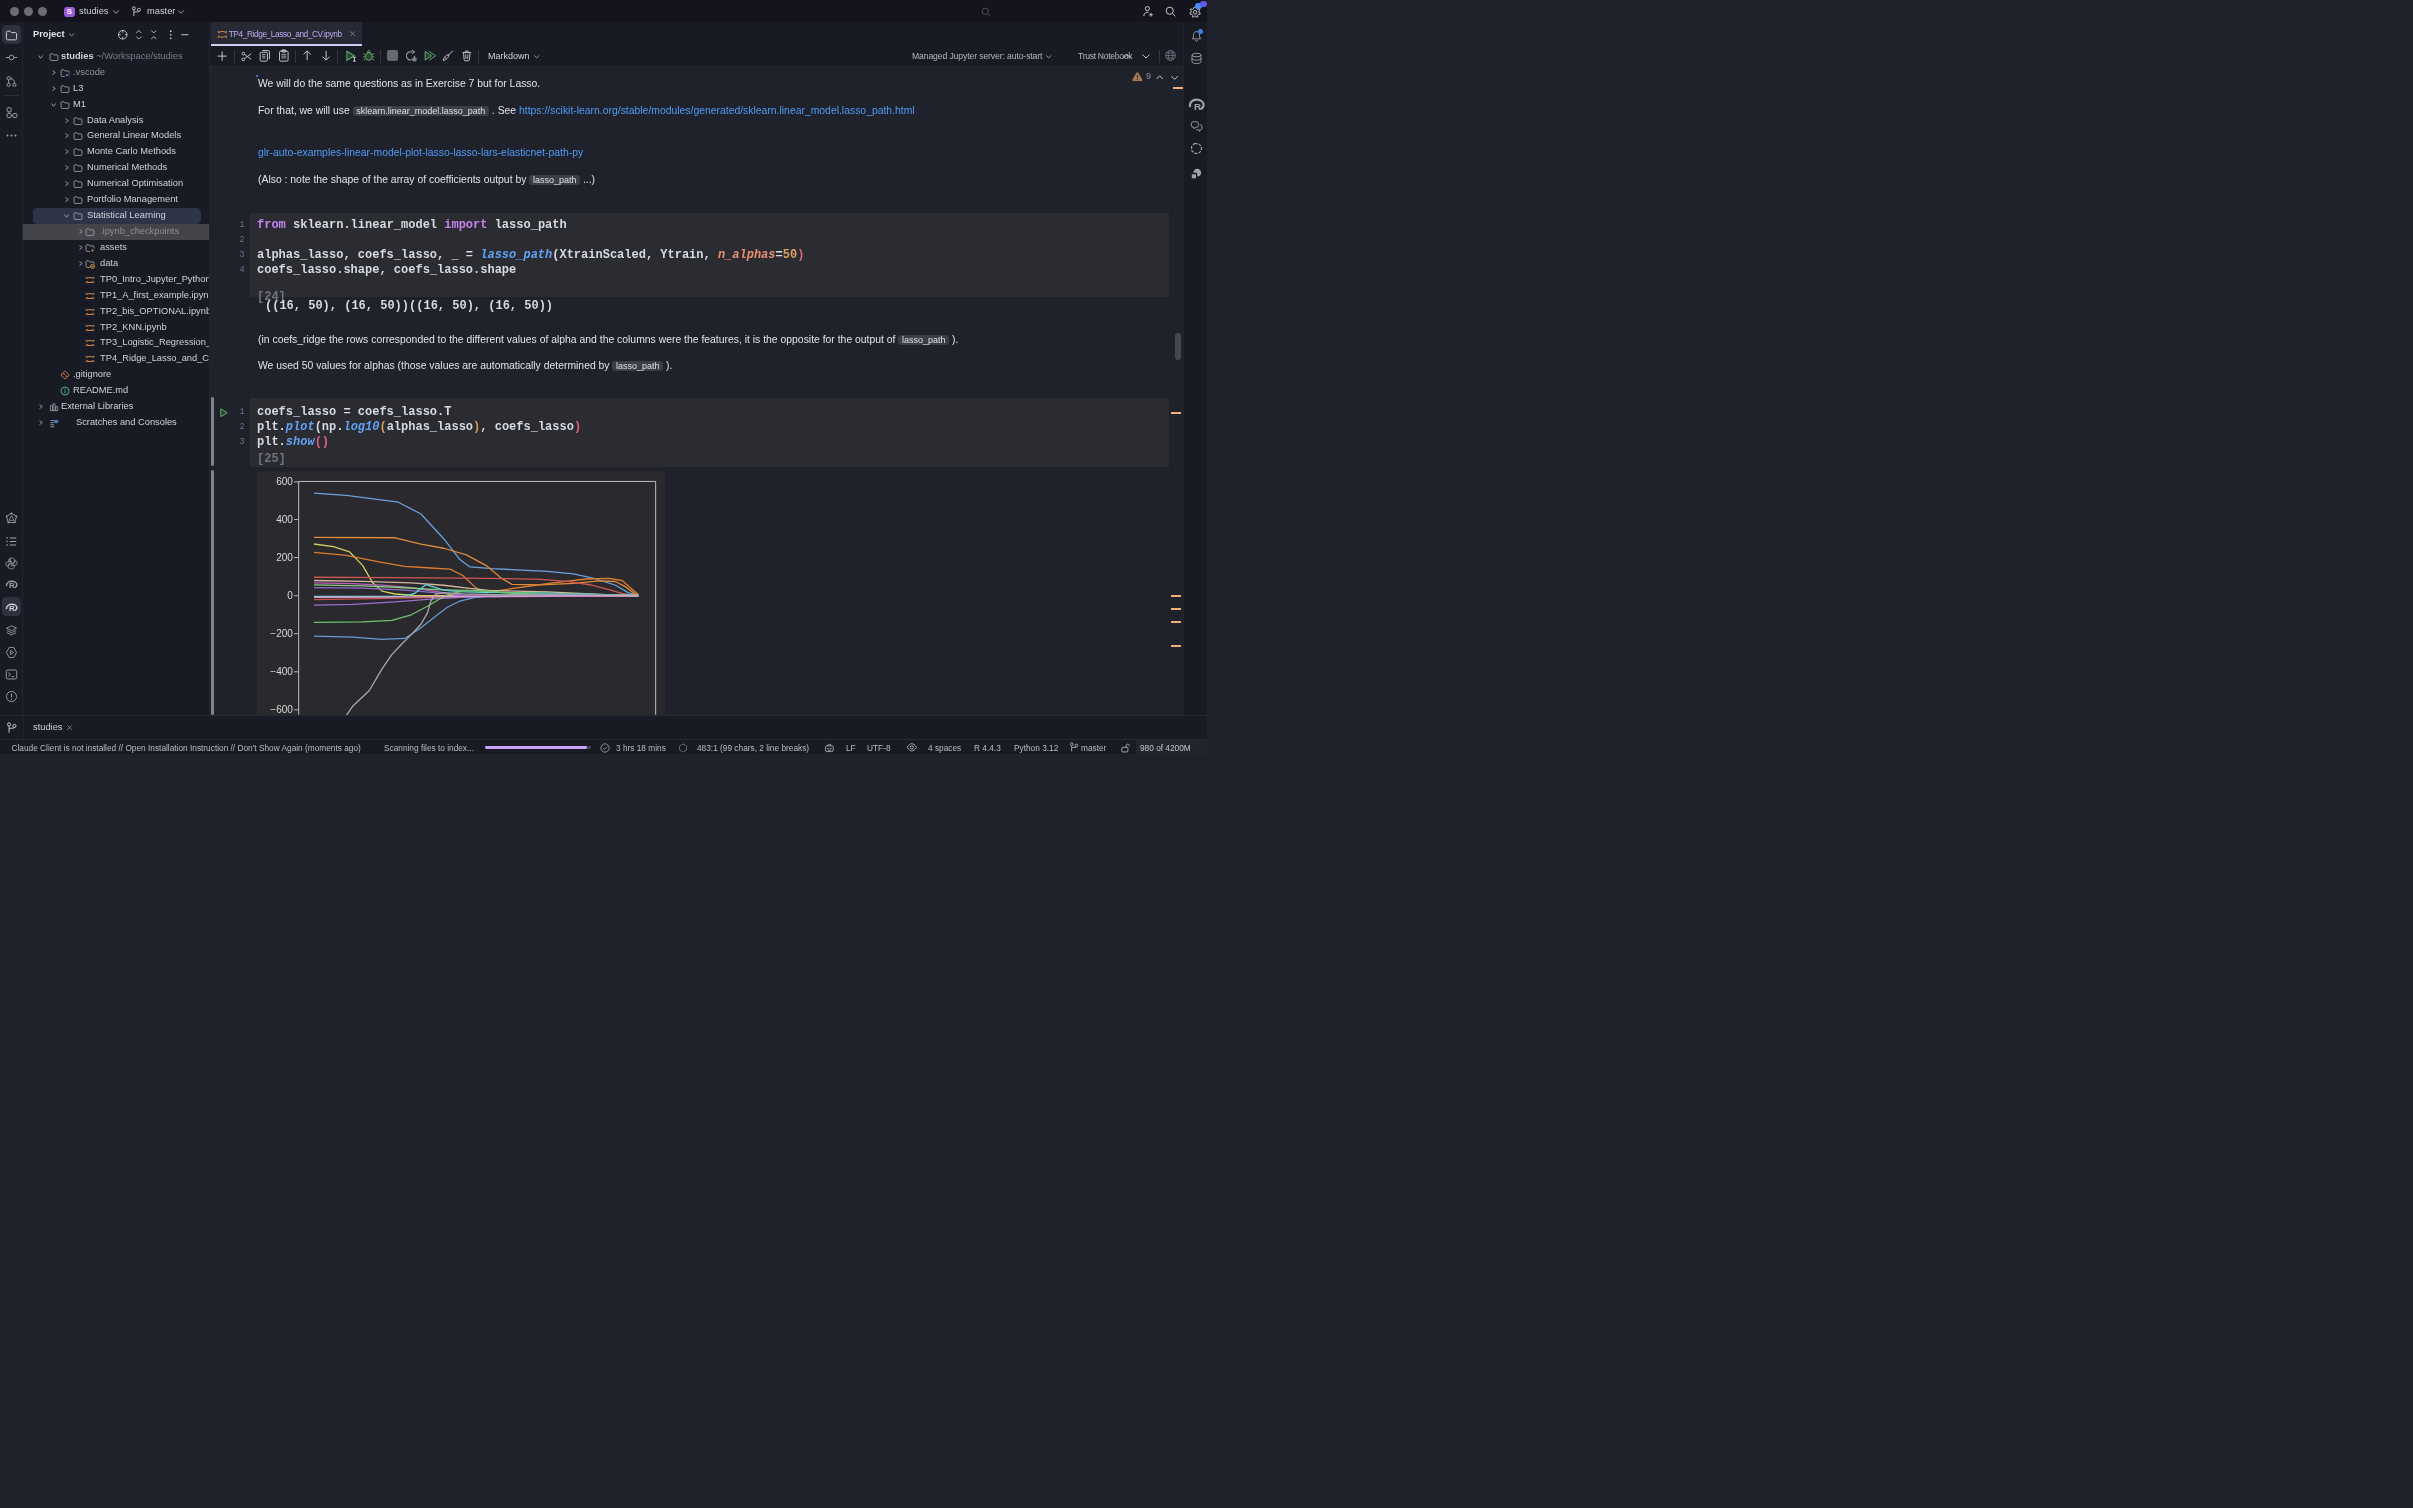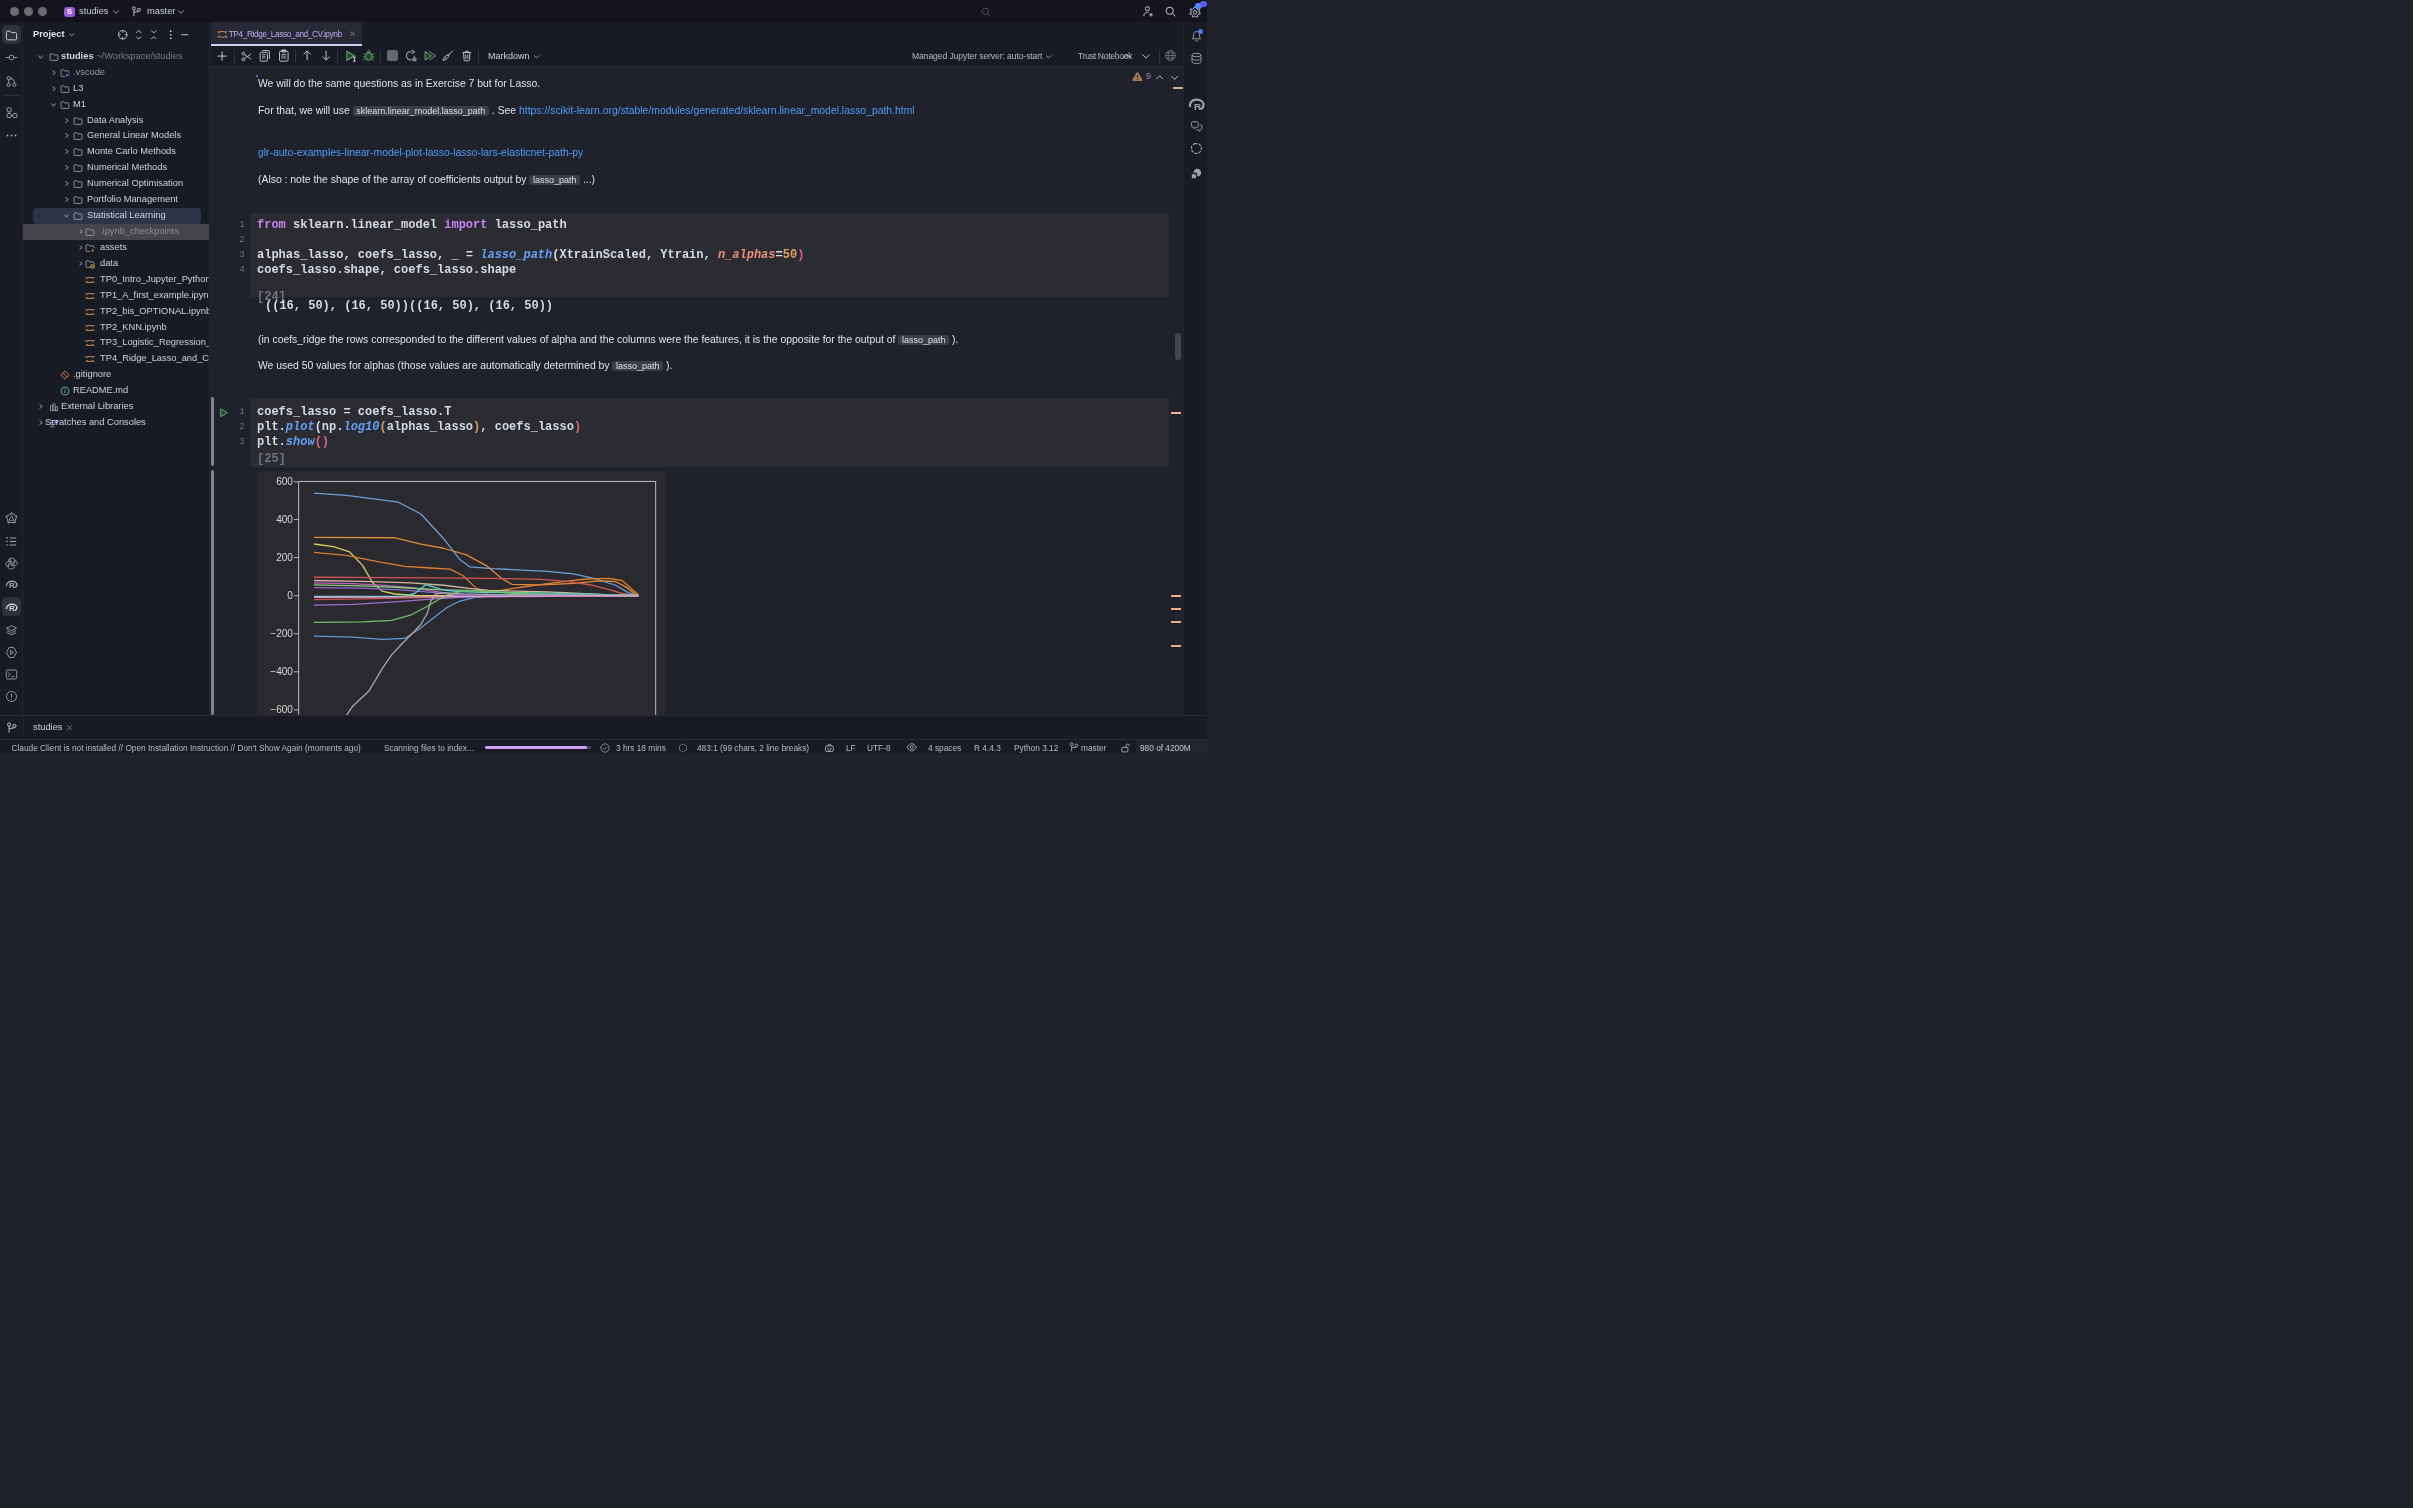--- a/index.html
+++ b/index.html
@@ -414,21 +414,21 @@
     <div class="trow" style="top:393px">
           <svg class="chev" style="left:14.4px" width="7.2" height="7.2" viewBox="0 0 10 10">
             <path d="M3.5 2.2 L7.3 5 L3.5 7.8" stroke="#9ea3ad" stroke-width="1.3" fill="none"></path>
           </svg>
           <svg class="ticon" style="left:25.5px" viewBox="0 0 14 14">
             <path d="M2 3.5 L9 3.5 M2 6.5 L8 6.5 M2 9.5 L7 9.5 M2 12.3 L7.5 12.3" stroke="#9da1ac" stroke-width="1.2"></path>
             <circle cx="10.6" cy="5" r="2.9" fill="#191b24"></circle>
             <circle cx="10.6" cy="5" r="2.5" fill="#4b8df0"></circle>
             <path d="M10.6 3.8 L10.6 5 L11.6 5.6" stroke="#191b24" stroke-width="0.9" fill="none"></path>
           </svg>
-          <div class="lbl" style="left:22px;color:#ced2da">Scratches and Consoles</div>
+          <div class="lbl" style="left:53px;color:#ced2da">Scratches and Consoles</div>
         </div>
     </div>
   </div>
   <div class="abs" id="editor">
     <div class="abs" id="tabbar">
       <div class="abs" id="tab"></div>
       <svg class="abs" style="left:6.5px;top:6.5px" width="10.8" height="10.8" viewBox="0 0 14 14">
           <path d="M1.8 5.4 C3.2 2.6 10.8 2.6 12.2 5.4" stroke="#e8883c" stroke-width="1.4" fill="none"></path>
           <path d="M1.8 8.6 C3.2 11.4 10.8 11.4 12.2 8.6" stroke="#e8883c" stroke-width="1.4" fill="none"></path>
           <circle cx="1.6" cy="3.4" r="0.9" fill="#9da1ac"></circle>

